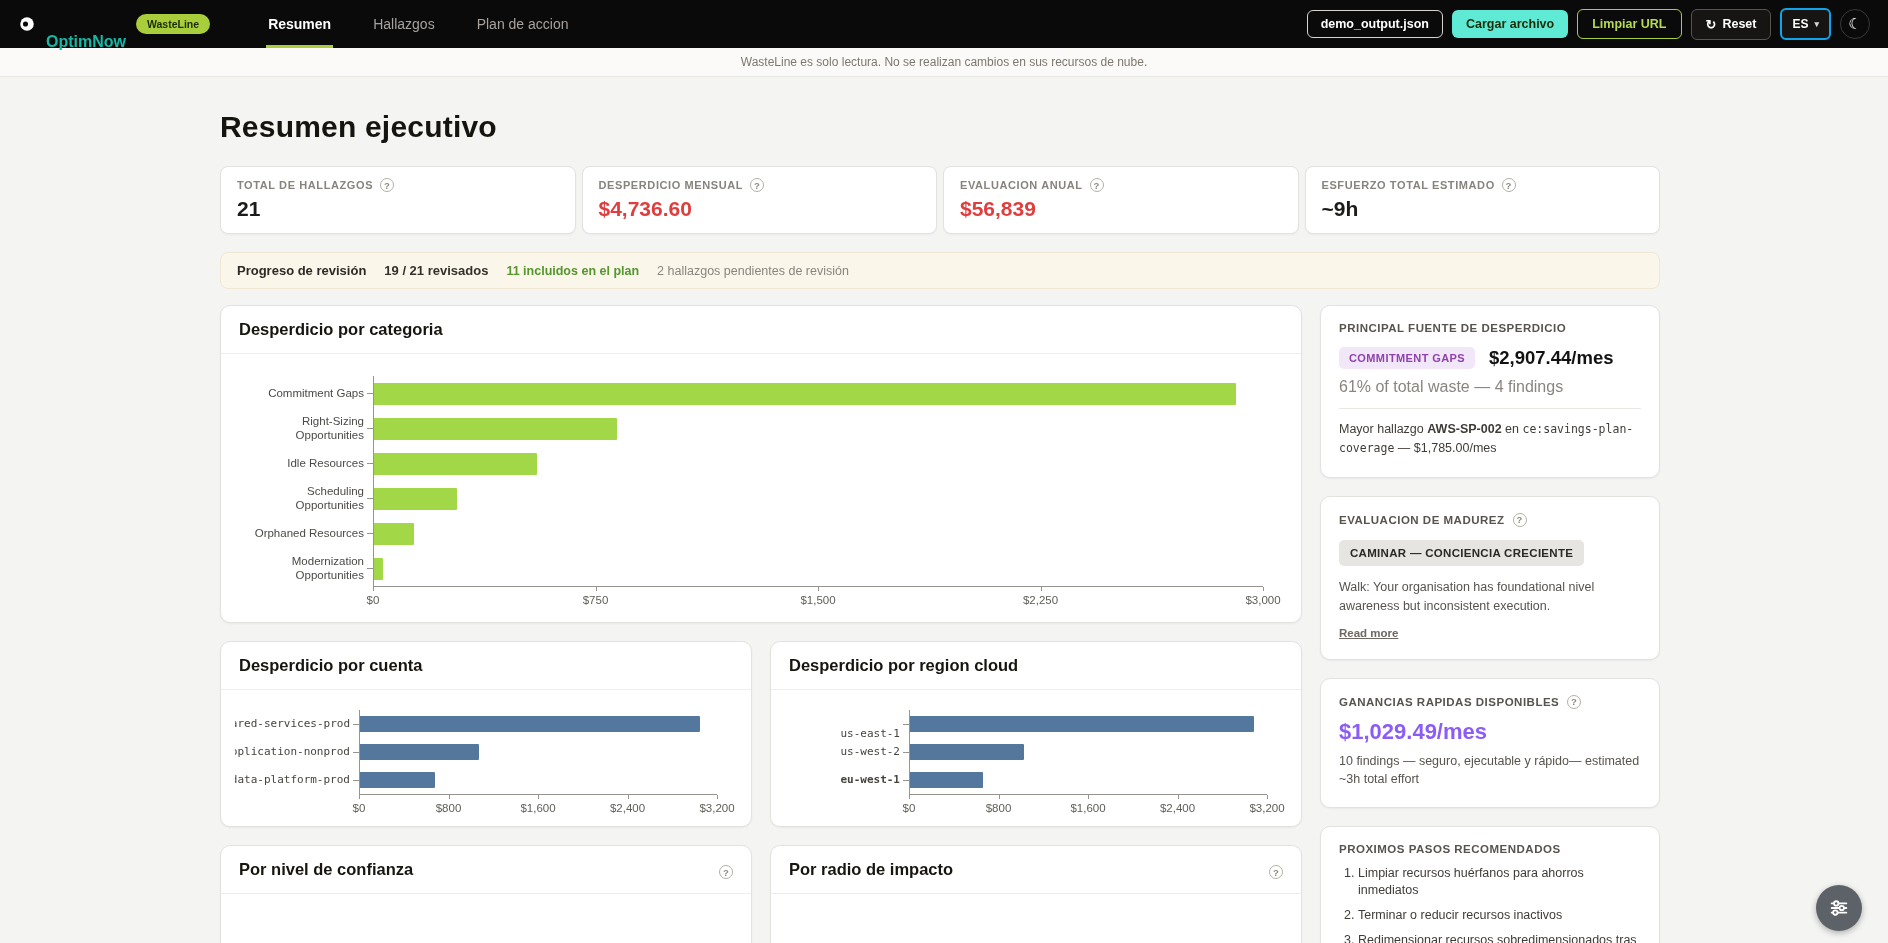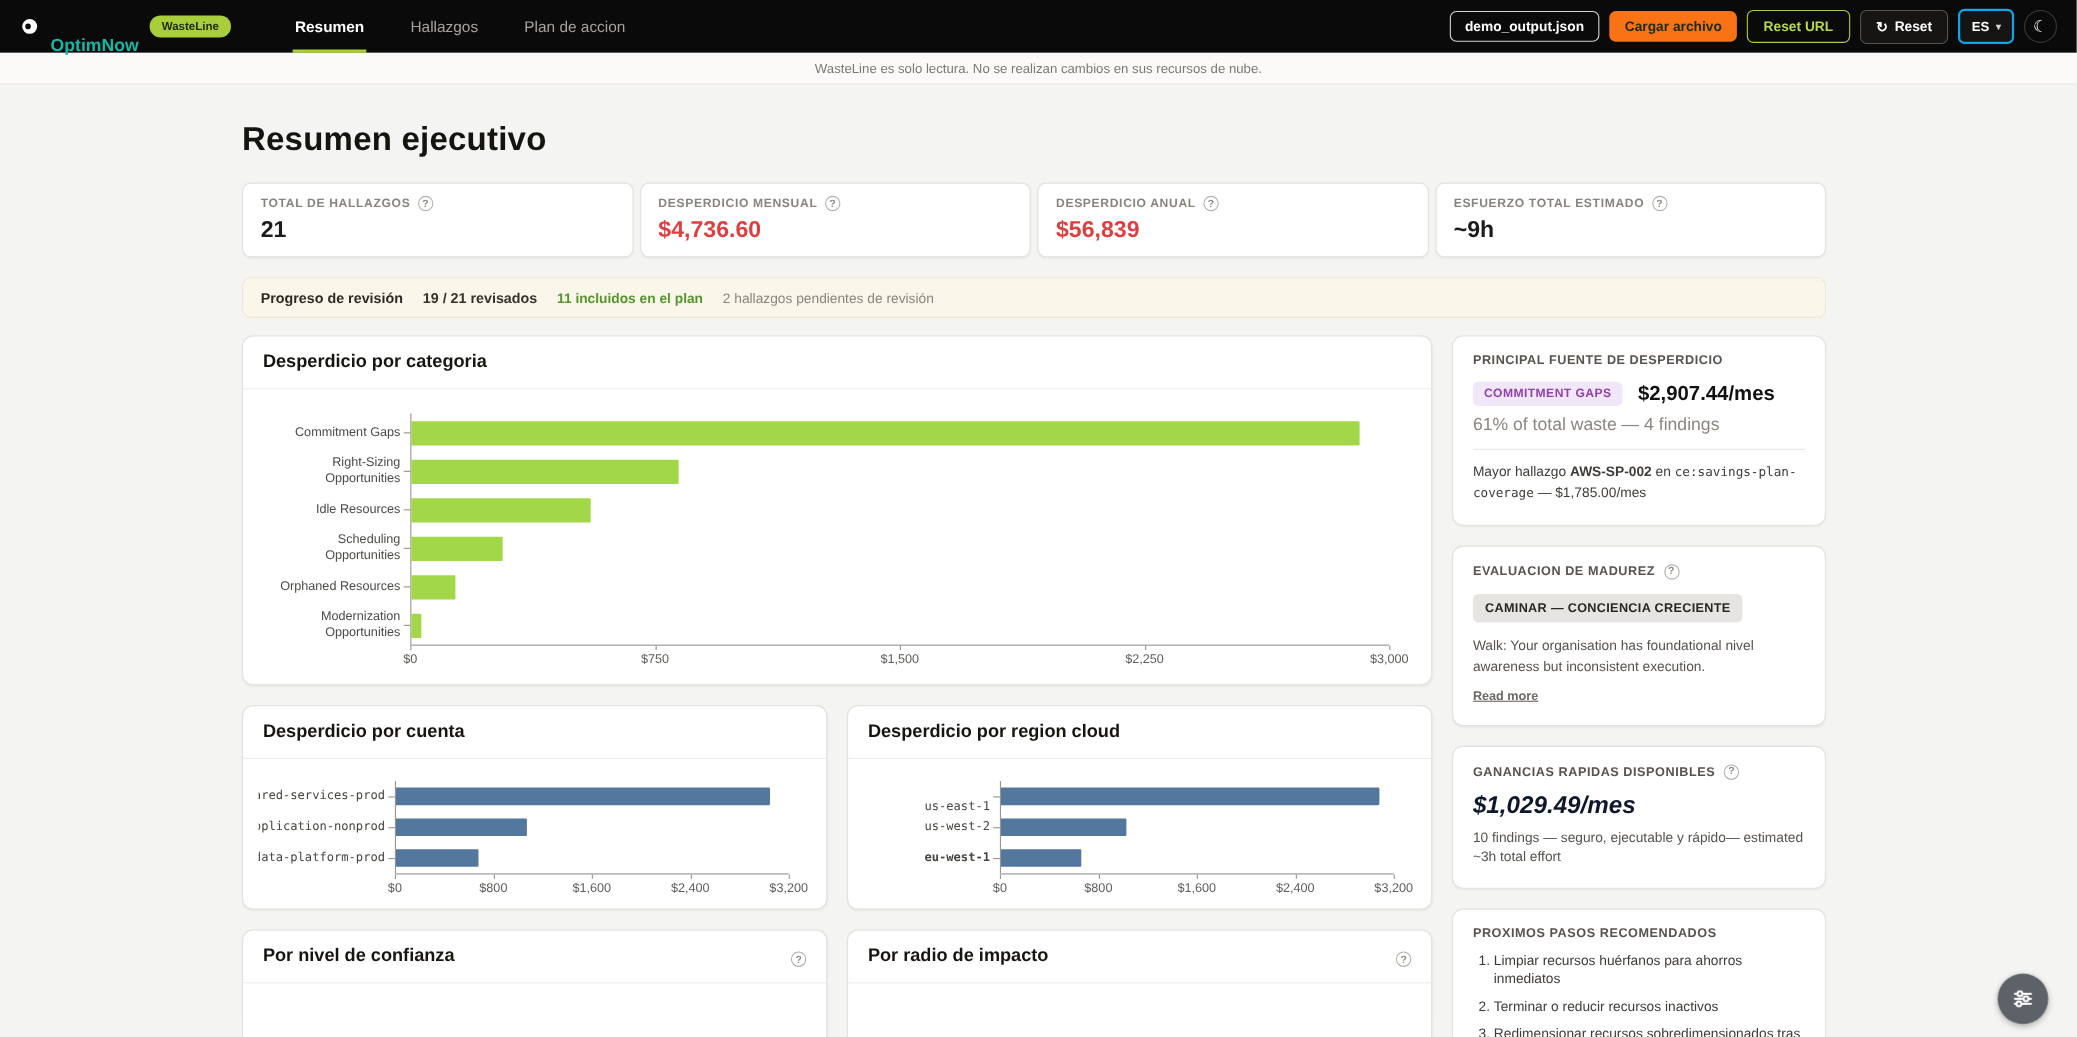--- a/index.html
+++ b/index.html
@@ -11,21 +11,21 @@
   .nav-left { display:flex; align-items:center; gap:10px; }
   .brand { color:#14b8a6; font-weight:700; font-size:16px;margin-top:36px; }
   .wl-badge { background:#a9ce3b; color:#1d2b07; font-size:10.5px; font-weight:700; padding:4px 11px; border-radius:999px; }
   .nav-tabs { display:flex; margin-left:56px; height:48px; gap:38px; }
   .tab { display:flex; align-items:center; height:100%; font-size:14px; color:#a8a29e; cursor:pointer; position:relative; padding:0 2px; }
   .tab.active { color:#fff; font-weight:700; }
   .tab.active::after { content:""; position:absolute; left:0; right:0; bottom:0; height:3px; background:#a9ce3b; }
   .nav-right { margin-left:auto; display:flex; align-items:center; gap:9px; }
   .file-chip { border:1px solid #d6d3d1; color:#fff; font-size:12.5px; font-weight:700; padding:6px 13px; border-radius:6px; }
   .btn { border:none; cursor:pointer; font-family:inherit; font-size:12.5px; font-weight:700; border-radius:6px; padding:7px 14px; display:flex; align-items:center; gap:6px; }
-  .btn-lime { background:#f97316; color:#1d2b07; }
+  .btn-lime { background:#5eead4; color:#1d2b07; }
   .btn-lime-outline { background:transparent; color:#b7da50; border:1.5px solid #a9ce3b; }
   .btn-dark { background:#161514; color:#fff; border:1px solid #57534e; font-weight:600; }
   .lang-select { background:#161514; color:#fff; border:2px solid #0ea5e9; font-size:12px; font-weight:700; border-radius:6px; padding:7px 10px; display:flex; align-items:center; gap:6px; cursor:pointer; }
   .caret { font-size:9px; color:#d6d3d1; }
   .theme-btn { width:30px; height:30px; border-radius:50%; background:transparent; border:1px solid #3a3835; color:#fff; font-size:15px; display:flex; align-items:center; justify-content:center; cursor:pointer; }
   .refresh-glyph { font-size:13px; }
 
   
   .banner { height:29px; background:#fbfaf8; border-bottom:1px solid #e9e7e2; display:flex; align-items:center; justify-content:center; font-size:12px; color:#7d786f; }
 
@@ -78,21 +78,21 @@
   .pill { background:#f2e7f8; color:#8f42ae; font-size:11px; font-weight:700; letter-spacing:.4px; padding:5px 10px; border-radius:5px; white-space:nowrap; }
   .amount { font-size:18.5px; font-weight:800; color:#131210; }
   .subtext { margin-top:9px; font-size:16px; color:#8a857f; }
   .divider { height:1px; background:#e9e7e3; margin:12px 0 11px; }
   .detail { font-size:12.5px; color:#3f3c38; line-height:1.55; }
   .detail b { font-weight:700; }
   .mono { font-family:"DejaVu Sans Mono", monospace; font-size:11.5px; }
   .badge-gray { display:inline-block; margin-top:13px; background:#e7e5e1; color:#2a2825; font-size:11.5px; font-weight:700; letter-spacing:.3px; padding:7px 11px; border-radius:5px; }
   .mat-text { margin-top:12px; font-size:12.5px; color:#57534e; line-height:1.55; }
   .readmore { display:inline-block; margin-top:10px; font-size:11.5px; color:#6d6862; font-weight:600; text-decoration:underline; cursor:pointer; }
-  .qw-amount { margin-top:10px; font-size:22px; font-weight:800; color:#0f172a;font-style:italic; }
+  .qw-amount { margin-top:10px; font-size:22px; font-weight:800; color:#8b5cf6; }
   .qw-text { margin-top:7px; font-size:12.5px; color:#57534e; line-height:1.5; }
   .steps { margin-top:10px; padding-left:19px; font-size:12.5px; color:#3f3c38; }
   .steps li { margin-bottom:8px; line-height:1.35; }
 
   
   .float-btn { position:fixed; right:26px; bottom:12px; width:46px; height:46px; border-radius:50%; background:#5d6269; border:none; box-shadow:0 2px 6px rgba(0,0,0,.3); display:flex; align-items:center; justify-content:center; cursor:pointer; }
 </style>
 </head>
 <body>
 
@@ -108,21 +108,21 @@
     <span class="wl-badge">WasteLine</span>
   </div>
   <nav class="nav-tabs" id="tabs">
       <div class="tab active">Resumen</div>
       <div class="tab">Hallazgos</div>
       <div class="tab">Plan de accion</div>
     </nav>
   <div class="nav-right">
     <span class="file-chip">demo_output.json</span>
     <button class="btn btn-lime">Cargar archivo</button>
-    <button class="btn btn-lime-outline">Reset URL</button>
+    <button class="btn btn-lime-outline">Limpiar URL</button>
     <button class="btn btn-dark">
       <span class="refresh-glyph">↻</span>
       <span>Reset</span>
     </button>
     <div class="lang-select">
       <span>ES</span>
       <span class="caret">▾</span>
     </div>
     <button class="theme-btn">
       <span>☾</span>
@@ -145,21 +145,21 @@
     </div>
     <div class="stat-card">
       <div class="stat-label">
           <span>DESPERDICIO MENSUAL</span>
           <span class="help">?</span>
         </div>
       <div class="stat-value" style="color: rgb(224, 62, 62);">$4,736.60</div>
     </div>
     <div class="stat-card">
       <div class="stat-label">
-          <span>DESPERDICIO ANUAL</span>
+          <span>EVALUACION ANUAL</span>
           <span class="help">?</span>
         </div>
       <div class="stat-value" style="color: rgb(224, 62, 62);">$56,839</div>
     </div>
     <div class="stat-card">
       <div class="stat-label">
           <span>ESFUERZO TOTAL ESTIMADO</span>
           <span class="help">?</span>
         </div>
       <div class="stat-value" style="color: rgb(28, 27, 26);">~9h</div>

